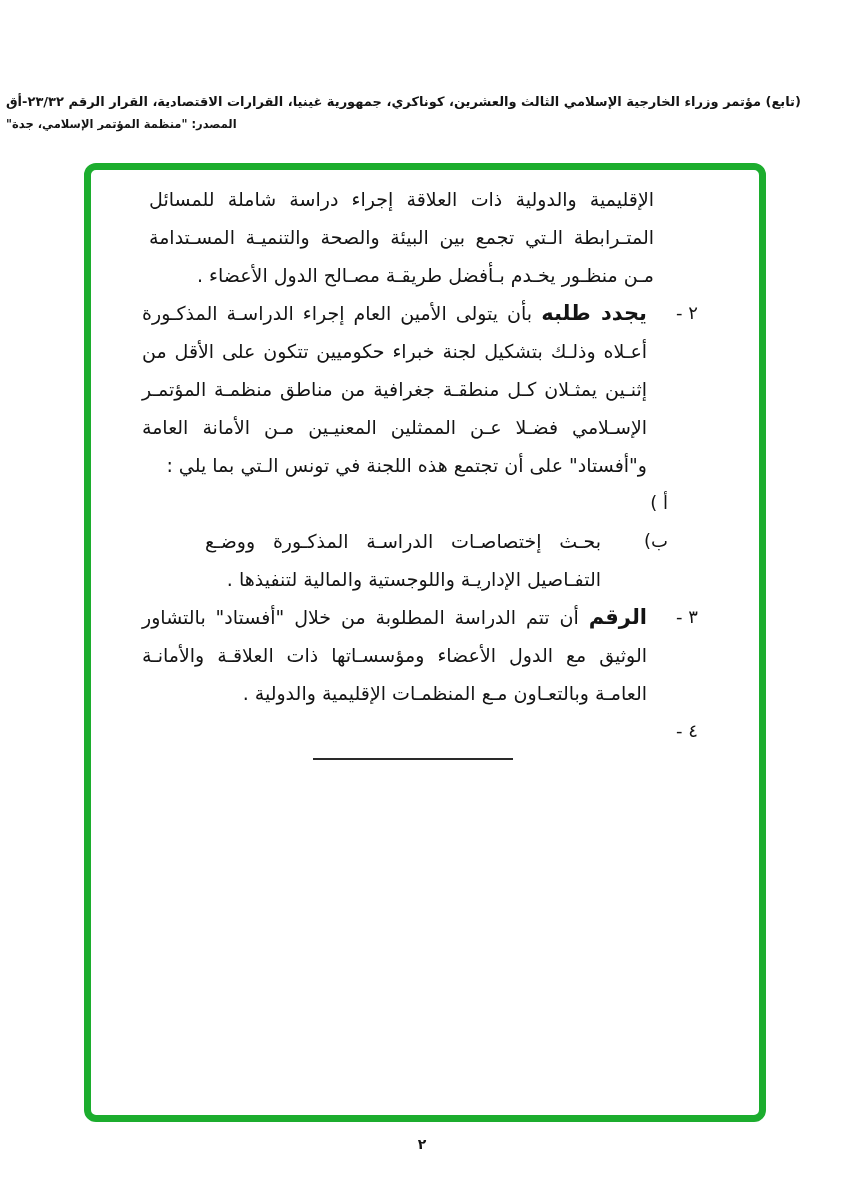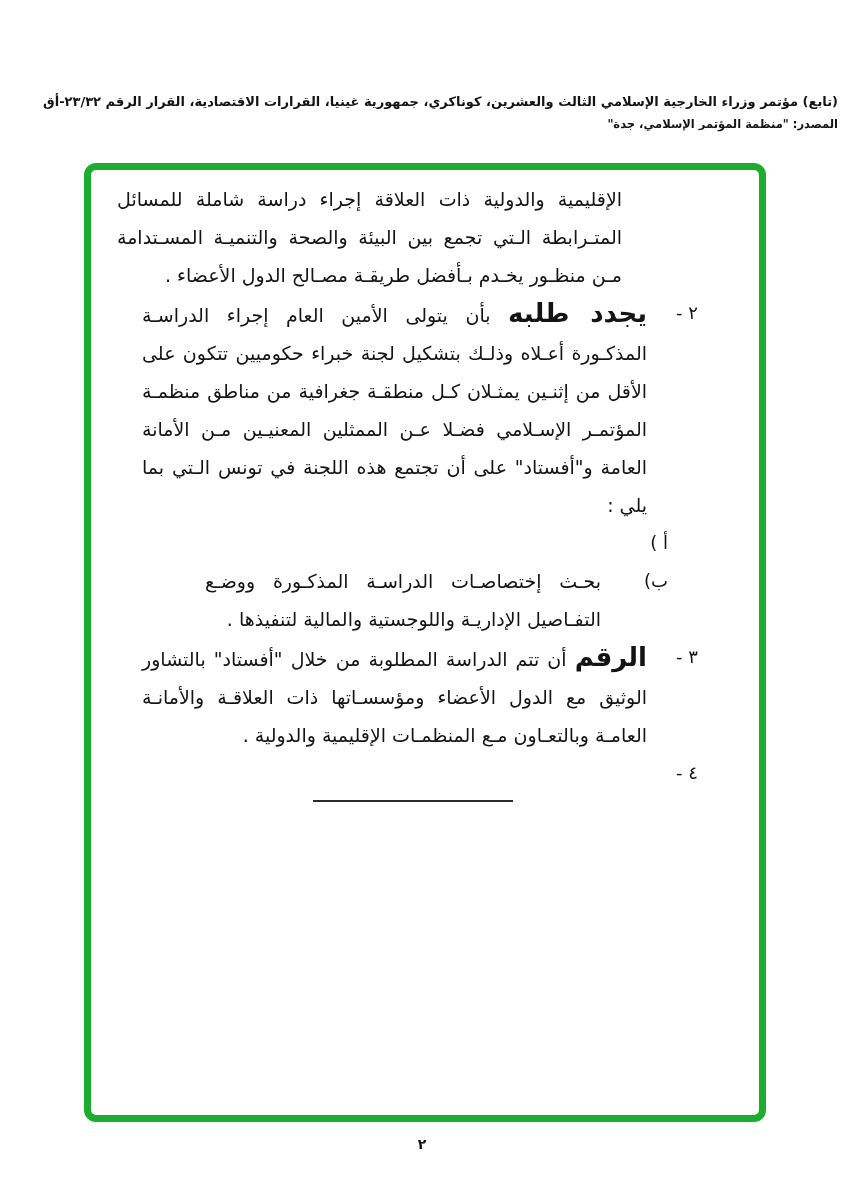--- a/index.html
+++ b/index.html
@@ -11,21 +11,21 @@
     color: #141414;
     direction: rtl;
     overflow: hidden;
   }
   .page { position: absolute; inset: 0; }
 
   
   .hdr {
     position: absolute;
     top: 94px; left: 6px; right: 6px;
-    text-align: right;
+    text-align: left;
     direction: rtl;
   }
   .hdr-line1 {
     font-size: 13px;
     font-weight: bold;
     white-space: nowrap;
     letter-spacing: 0;
   }
   .hdr-line2 {
     margin-top: 8px;
@@ -47,36 +47,36 @@
   .doc-body {
     position: absolute;
     left: 91px; top: 170px;
     width: 668px; height: 945px;
     padding: 10px 61px 0 37px;
     direction: rtl;
     font-size: 19px;
     line-height: 38px;
   }
   .cont-para {
-    margin-right: 76px;
+    margin-right: 44px;
     width: 505px;
     text-align: justify;
   }
   .clause { display: flex; }
   .clause-num {
     width: 51px;
     flex: none;
     font-size: 18px;
     white-space: nowrap;
   }
   .clause-text {
     width: 505px;
     text-align: justify;
   }
-  .lead { font-weight: bold; font-size: 26px; }
+  .lead { font-weight: bold; font-size: 21px; }
   .sub-item { display: flex; margin-right: 30px; }
   .sub-label { width: 67px; flex: none; font-size: 18px; }
   .sub-text { width: 396px; text-align: justify; }
 
   .divider {
     width: 200px;
     height: 2px;
     background: #2a2a2a;
     margin: 8px auto 0 auto;
   }

